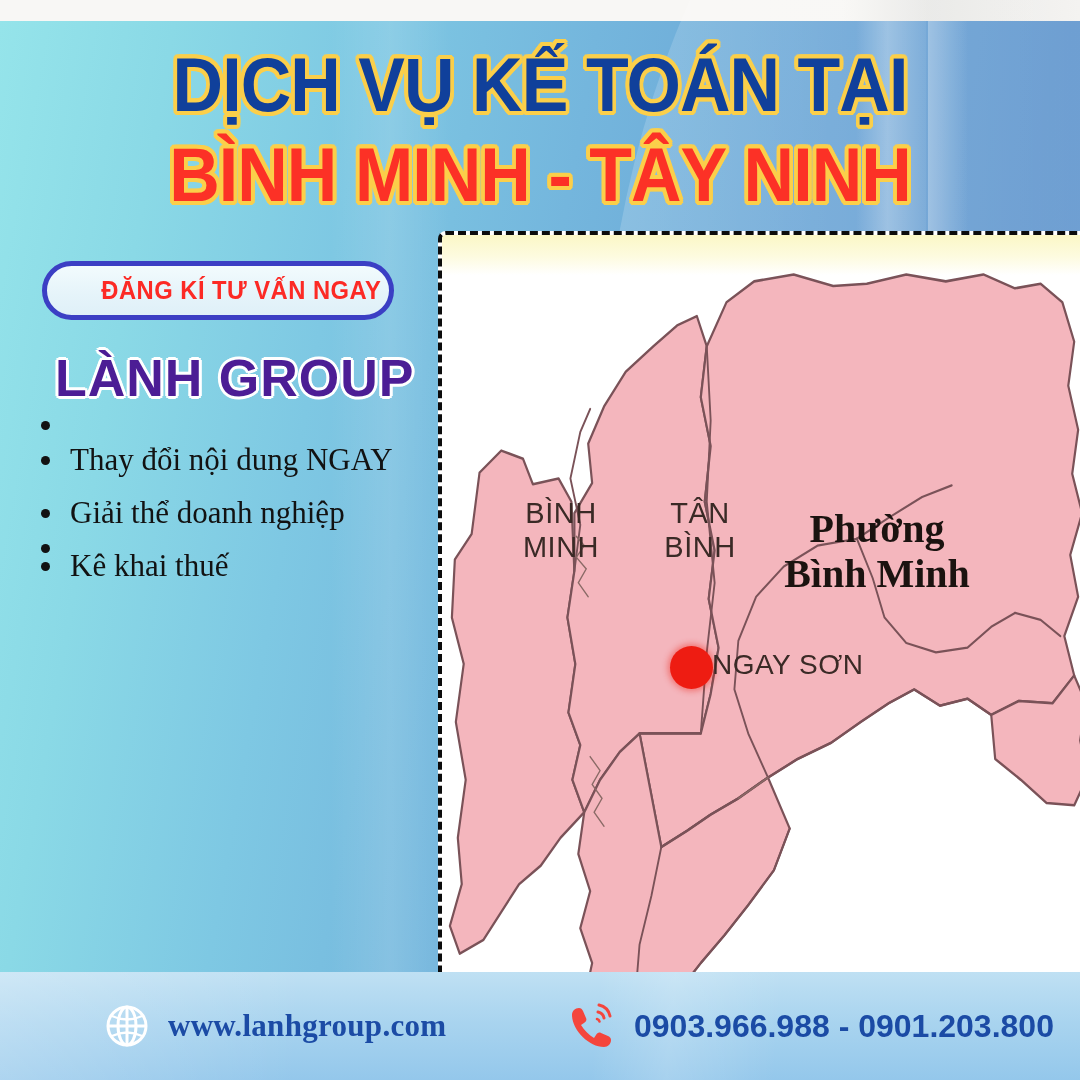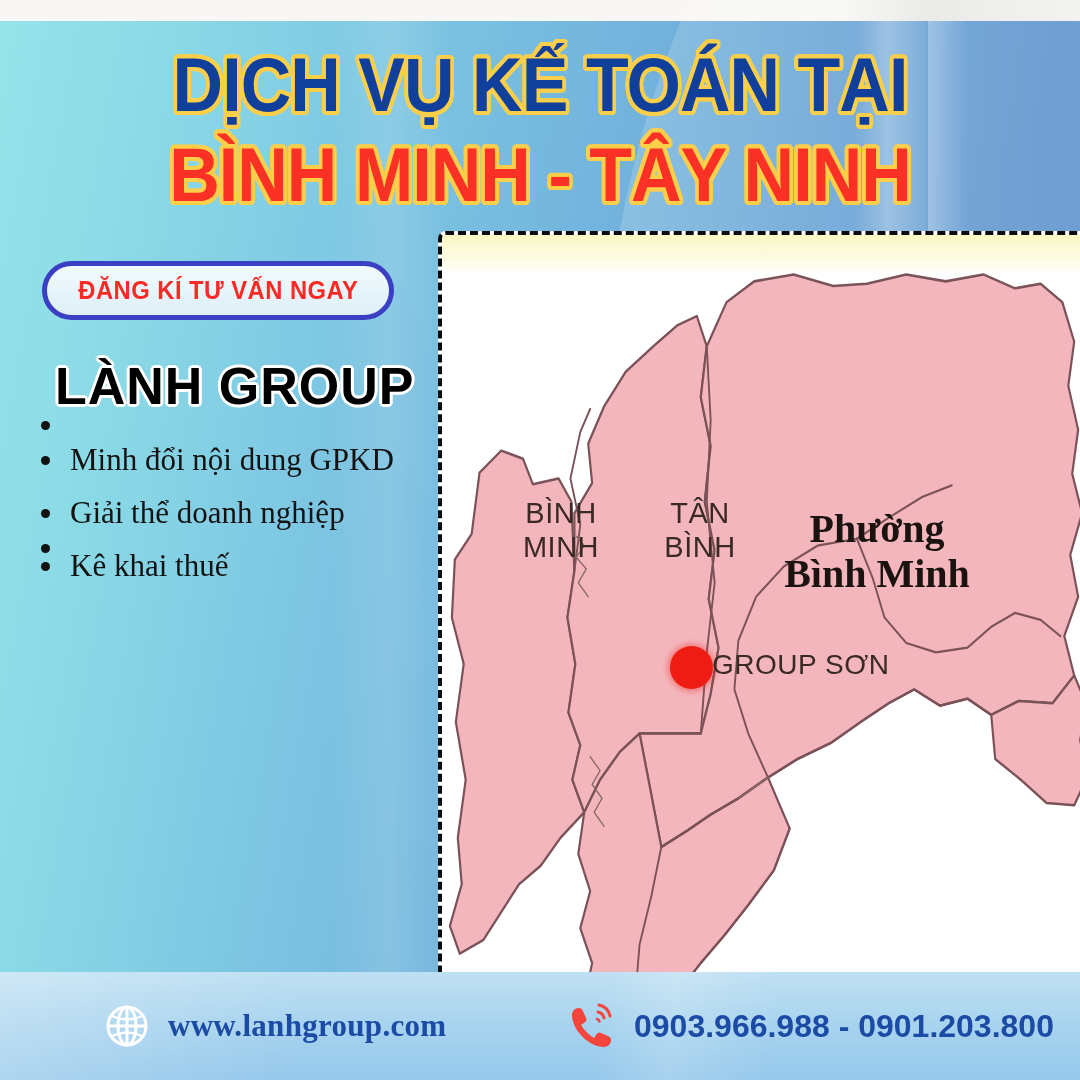--- a/index.html
+++ b/index.html
@@ -63,36 +63,35 @@
       -2px -4px 0 #fbcf4a, 2px -4px 0 #fbcf4a, -4px -2px 0 #fbcf4a, 4px -2px 0 #fbcf4a,
       -4px 2px 0 #fbcf4a, 4px 2px 0 #fbcf4a, -2px 4px 0 #fbcf4a, 2px 4px 0 #fbcf4a;
   }
 
   
   .cta-pill{
     position:absolute;left:42px;top:261px;width:352px;height:59px;
     border:5px solid #3b3fc4;border-radius:32px;
     background:linear-gradient(180deg,#f2fbfd 0%,#e6f4fa 55%,#dff0f8 100%);
     box-sizing:border-box;
-    display:flex;align-items:center;justify-content:center;
+    display:flex;align-items:center;justify-content:flex-end;
   }
   .cta-text{
     font-weight:bold;font-size:25px;color:#fc2a25;letter-spacing:.5px;
     transform:scaleX(.95);white-space:nowrap;
   }
 
   
   .brand{
     position:absolute;left:55px;top:348px;
-    font-weight:bold;font-size:52px;color:#000000;
+    font-weight:bold;font-size:52px;color:#4c1d95;
     letter-spacing:1px;
     text-shadow:
       -2px -2px 0 #fff, 2px -2px 0 #fff, -2px 2px 0 #fff, 2px 2px 0 #fff,
       -3px 0 0 #fff, 3px 0 0 #fff, 0 -3px 0 #fff, 0 3px 0 #fff;
-    margin-top: 8px;
   }
 
   
   .bullets{position:absolute;left:28px;top:425px;width:420px;margin:0;padding:0;list-style:none;}
   .bullets li{
     position:relative;
     font-family:"Liberation Serif",serif;
     font-size:31px;color:#121212;
     padding-left:42px;margin-bottom:17px;
     line-height:1.16;white-space:nowrap;
@@ -178,21 +177,21 @@
   </div>
 
   <div class="cta-pill">
     <span class="cta-text">ĐĂNG KÍ TƯ VẤN NGAY</span>
   </div>
 
   <div class="brand">LÀNH GROUP</div>
 
   <ul class="bullets">
     <li><span class="dot"></span></li>
-    <li><span class="dot"></span><span>Minh đổi nội dung GPKD</span></li>
+    <li><span class="dot"></span><span>Thay đổi nội dung NGAY</span></li>
     <li><span class="dot"></span><span>Giải thể doanh nghiệp</span></li>
     <li><span class="dot"></span></li>
     <li><span class="dot"></span><span>Kê khai thuế</span></li>
   </ul>
 
   <div class="map-card">
     <div class="map-band-top"></div>
     <div class="map-band-bot"></div>
 
     <svg class="map-svg" viewBox="0 0 657 741" preserveAspectRatio="none">
@@ -250,21 +249,21 @@
     </div>
     <div class="map-label lbl-tanbinh">
       <div>TÂN</div>
       <div>BÌNH</div>
     </div>
     <div class="map-label lbl-phuong">
       <div>Phường</div>
       <div>Bình Minh</div>
     </div>
     <div class="marker-dot"></div>
-    <div class="map-label lbl-ninhson">GROUP SƠN</div>
+    <div class="map-label lbl-ninhson">NGAY SƠN</div>
   </div>
 
   <div class="footer">
     <div class="footer-sheen"></div>
 
     <div class="f-web">
       <svg width="46" height="46" viewBox="0 0 46 46">
         <circle cx="23" cy="23" r="19" fill="none" stroke="#ffffff" stroke-width="3"></circle>
         <ellipse cx="23" cy="23" rx="9" ry="19" fill="none" stroke="#ffffff" stroke-width="3"></ellipse>
         <line x1="4" y1="23" x2="42" y2="23" stroke="#ffffff" stroke-width="3"></line>

